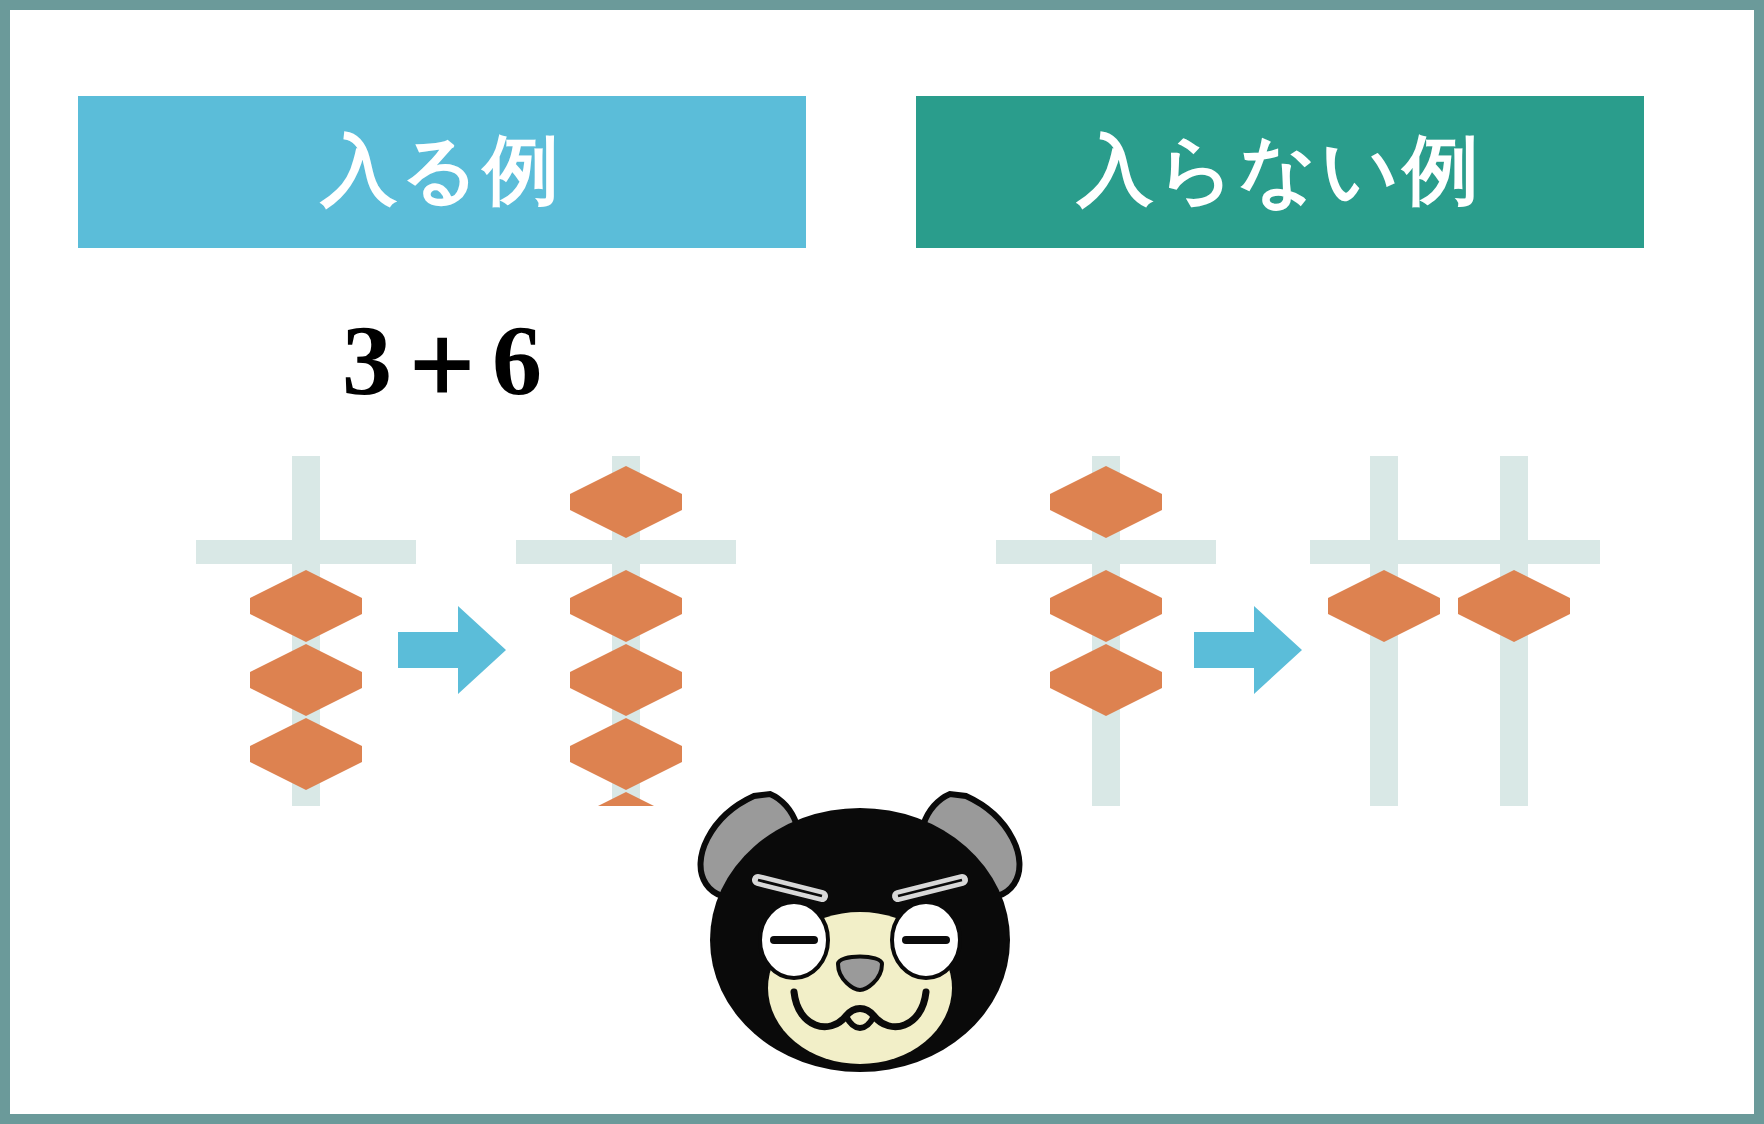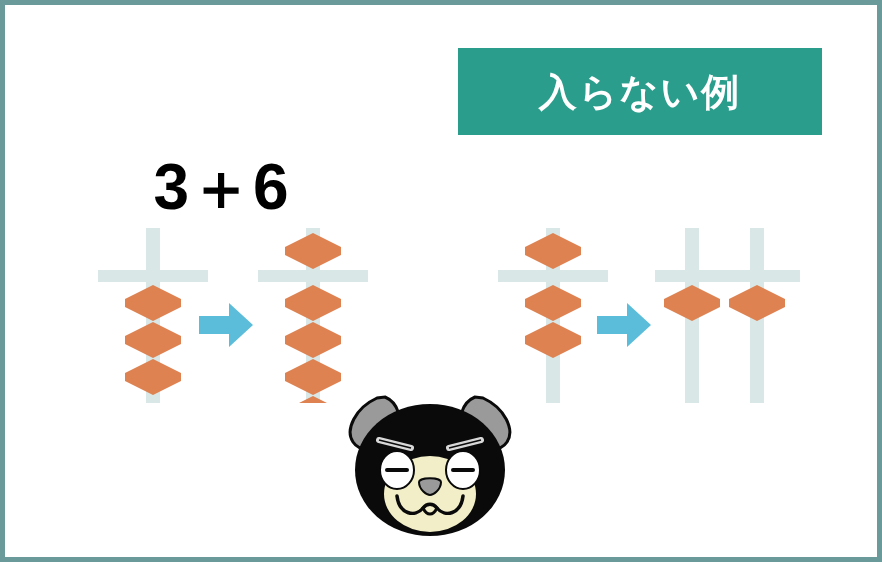--- a/index.html
+++ b/index.html
@@ -46,33 +46,34 @@
     left: 39px;
     top: 48px;
     width: 364px;
     height: 76px;
     background: #5bbdd9;
   }
   #banner-right {
     left: 458px;
     top: 48px;
     width: 364px;
-    height: 87px;
+    height: 76px;
     background: #2a9d8c;
   }
 
   
   .expression {
     position: absolute;
     text-align: center;
-    font-size: 64px;
+    font-size: 50px;
     font-weight: bold;
     color: #000000;
     line-height: 1;
     width: 364px;
+    font-family: Liberation Serif, serif;
   }
   #expr-left  { left: 39px;  top: 155px; }
   #expr-right { left: 458px; top: 155px; }
 
   
   .abacus {
     position: absolute;
   }
   .abacus svg { display: block; }
 
@@ -91,20 +92,23 @@
     height: 160px;
     z-index: 20;
   }
   #mascot svg { display: block; }
 </style>
 </head>
 <body>
 
 <div id="stage">
 
+  <div class="banner" id="banner-left">
+    <span>入る例</span>
+  </div>
 
   <div class="banner" id="banner-right">
     <span>入らない例</span>
   </div>
 
   <div class="expression" id="expr-left">3＋6</div>
 
 
   <div class="abacus" style="left:98px; top:228px;">
     <svg width="110" height="175" viewBox="0 0 110 175">

